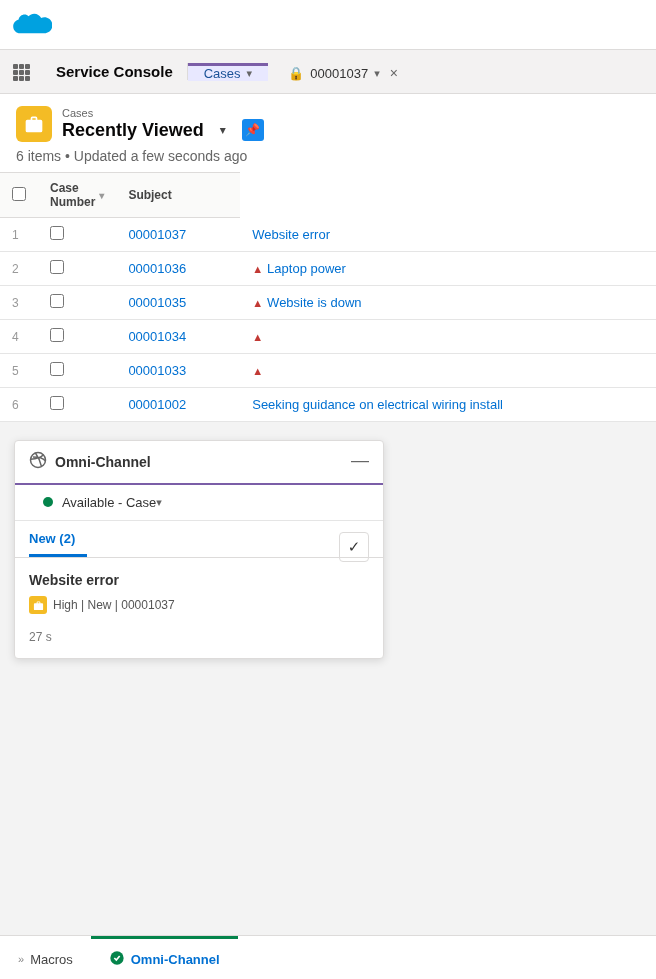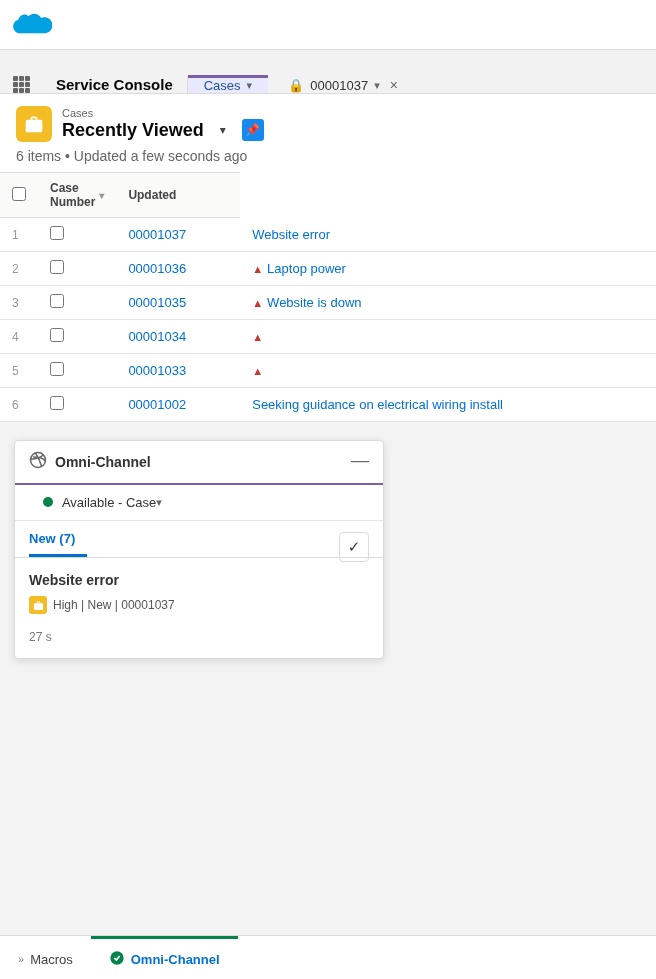--- a/index.html
+++ b/index.html
@@ -18,21 +18,21 @@
       width: 40px;
       height: 40px;
       margin-right: 10px;
     }
 
     
     .nav-bar {
       background: #f3f2f2;
       height: 44px;
       display: flex;
-      align-items: flex-end;
+      align-items: center;
       border-bottom: 1px solid #dddbda;
     }
     .nav-grid-btn {
       display: flex;
       align-items: center;
       justify-content: center;
       padding: 0 12px;
       cursor: pointer;
       color: #444;
       font-size: 18px;
@@ -441,21 +441,21 @@
         <th class="cb">
           <input type="checkbox" style="">
         </th>
         <th>
           <div class="th-sort">
             <span>Case Number</span>
             <span class="sort-icon">▾</span>
           </div>
         </th>
         <th>
-          <span>Updated</span>
+          <span>Subject</span>
         </th>
       </tr>
     </thead>
     <tbody id="cases-tbody">
     <tr>
     <td class="row-num">1</td>
     <td class="cb"><input type="checkbox" style=""></td>
     <td><a class="case-link">00001037</a></td>
     <td><span class="subject-cell">Website error</span></td>
   </tr>
@@ -510,21 +510,21 @@
   <div class="omni-status-row">
     <div>
       <span class="status-dot"></span>
       <span class="status-text">Available - Case</span>
     </div>
     <span class="status-chevron">▾</span>
   </div>
 
   <div class="omni-tabs">
     <div class="omni-tab active">
-      <span>New (7)</span>
+      <span>New (2)</span>
     </div>
   </div>
 
   <div class="omni-work-item">
     <div class="work-item-row">
       <div>
         <div class="work-item-title">Website error</div>
         <div class="work-item-meta">
           <span class="work-item-icon">
             <svg width="11" height="11" viewBox="0 0 24 24" fill="white">

